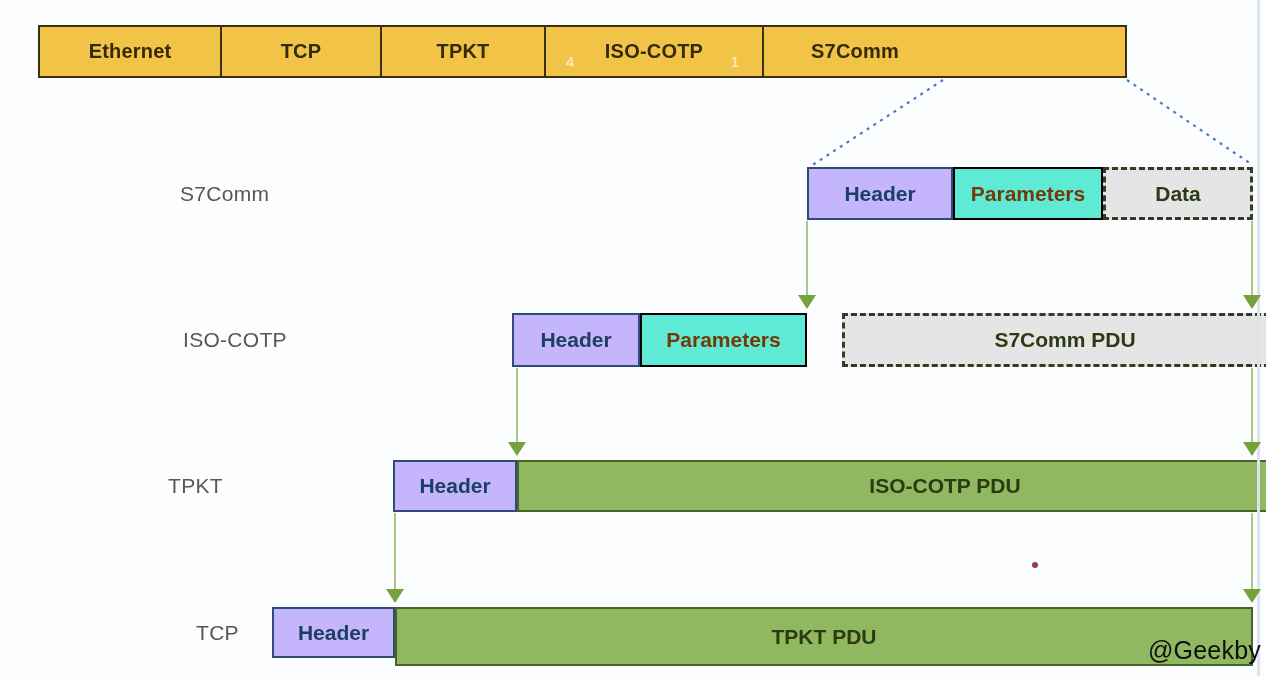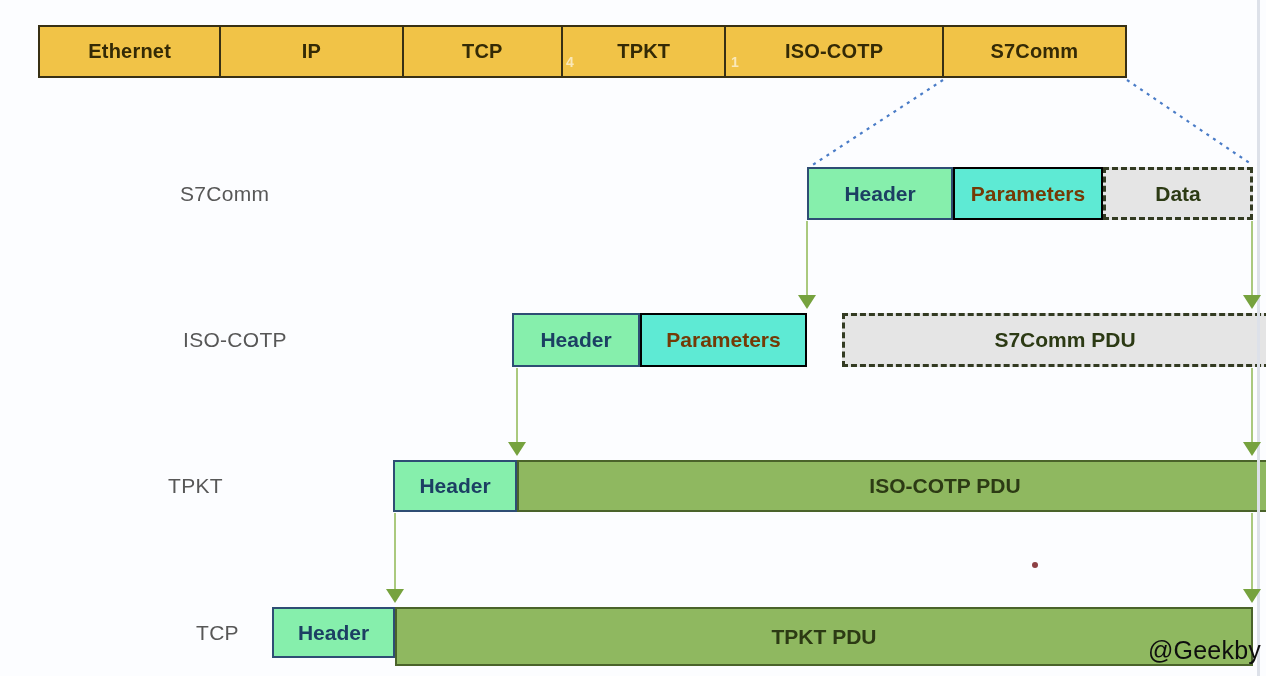--- a/index.html
+++ b/index.html
@@ -26,21 +26,21 @@
   .overlay{position:absolute;left:0;top:0;z-index:1;}
   
   .rowlabel{
     position:absolute;display:flex;align-items:center;
     font-size:21px;color:#575757;letter-spacing:.3px;
   }
   .box{
     position:absolute;box-sizing:border-box;display:flex;align-items:center;justify-content:center;
     font-weight:700;font-size:21px;
   }
-  .box.blue{background:#86efac;border:2px solid #2e4d74;color:#1c3f63;}
+  .box.blue{background:#c4b5fd;border:2px solid #2e4d74;color:#1c3f63;}
   .box.orange{background:#5eead4;border:2px solid #000000;color:#743a06;}
   .box.green{background:#8fb860;border:2px solid #4a632a;color:#2c3a14;}
   .box.green-dashed{background:#e5e5e5;border:3px dashed #333b22;color:#2c3a14;}
   
   .aline{position:absolute;width:2px;background:#aac97e;z-index:2;}
   .ahead{
     position:absolute;width:0;height:0;z-index:2;
     border-left:9px solid transparent;border-right:9px solid transparent;
     border-top:14px solid #76a23e;
   }
@@ -53,23 +53,20 @@
   }
 </style>
 </head>
 <body>
 
 <div class="canvas">
 
   <div class="topbar">
     <div class="seg" style="width:182px">
         <span>Ethernet</span>
-      </div>
-    <div class="seg" style="width:183px">
-        <span>IP</span>
       </div>
     <div class="seg" style="width:160px">
         <span>TCP</span>
       </div>
     <div class="seg" style="width:164px">
         <span>TPKT</span>
       </div>
     <div class="seg" style="width:218px">
         <span>ISO-COTP</span>
       </div>

